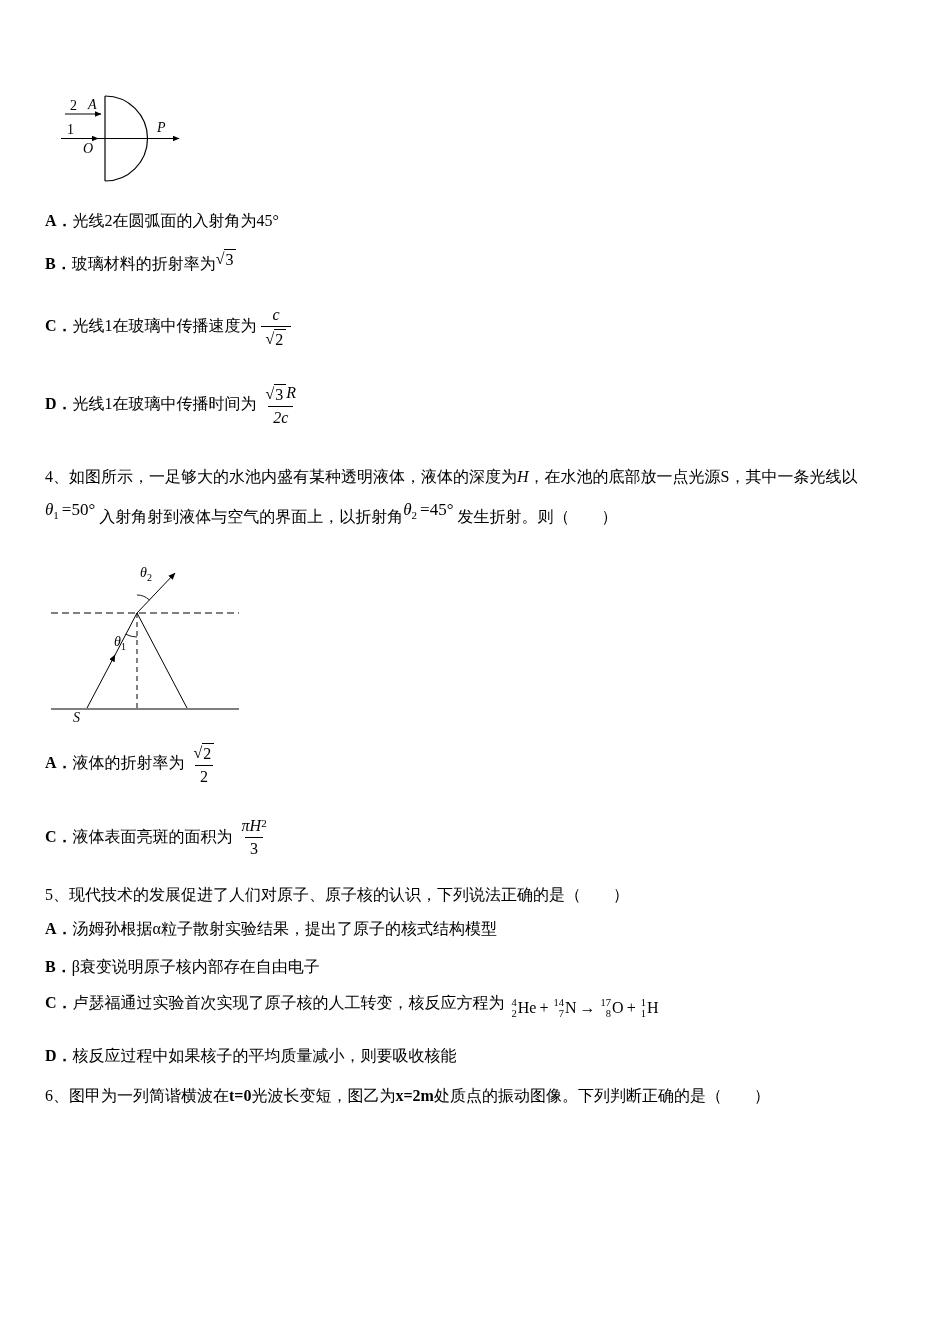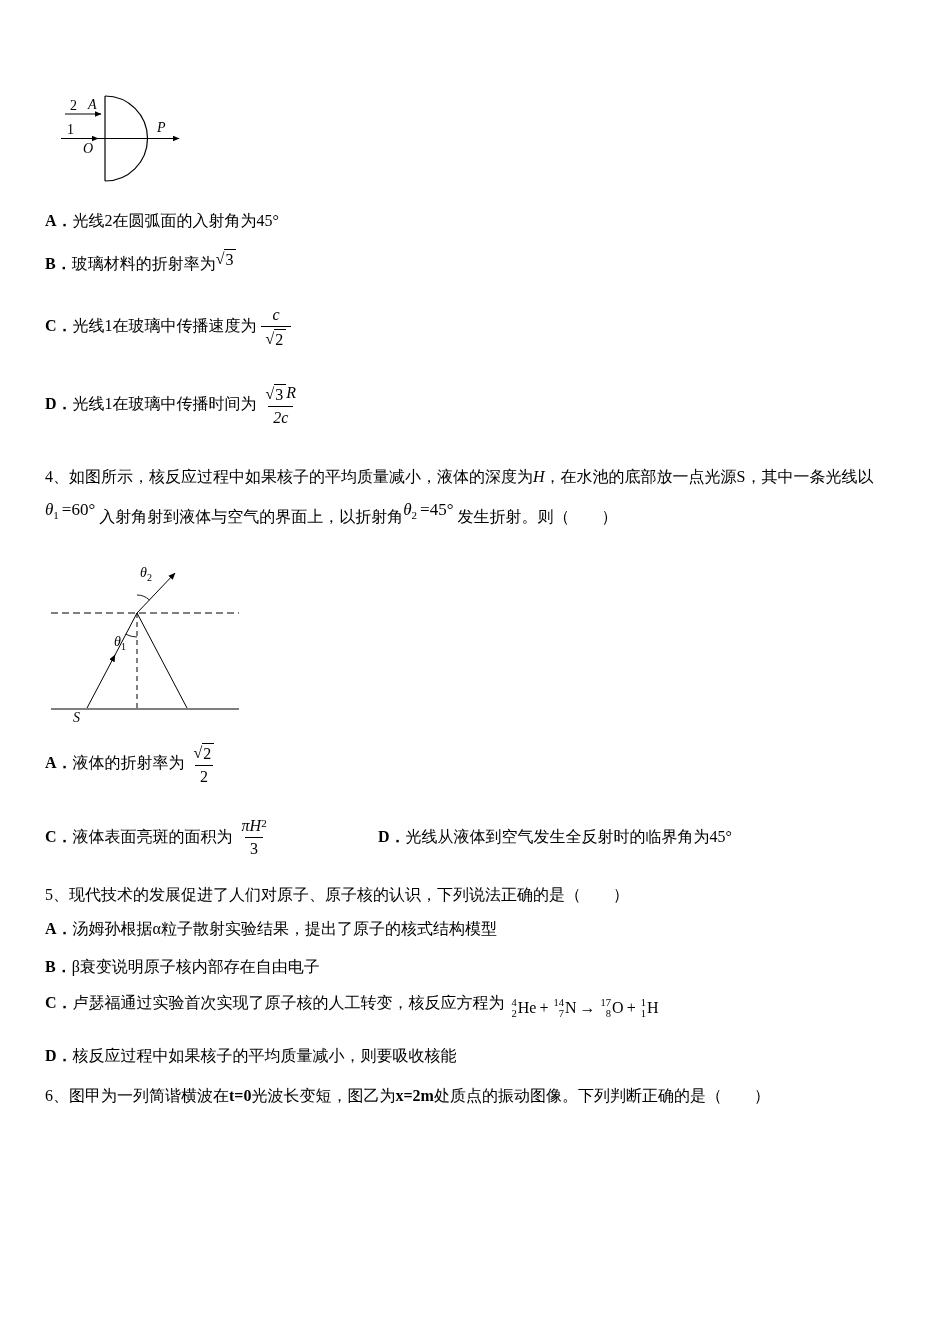--- a/index.html
+++ b/index.html
@@ -94,23 +94,23 @@
           <span class="rsign">√</span>
           <span class="rbody">3</span>
         </span>
         <i>R</i>
       </span>
       <span class="fden">
         <i>2c</i>
       </span>
     </span></div>
 
-<div class="stem"><span>4、</span><span>如图所示，核反应过程中如果核子的平均质量减小，液体的深度为</span><i>H</i><span>，在水池的底部放一点光源S，其中一条光线以</span></div>
+<div class="stem"><span>4、</span><span>如图所示，一足够大的水池内盛有某种透明液体，液体的深度为</span><i>H</i><span>，在水池的底部放一点光源S，其中一条光线以</span></div>
 
-<div class="stem" style="margin-bottom:34px"><span class="eqinline"><i>θ</i><sub>1</sub><span class="eqval">=60°</span></span> <span>入射角射到液体与空气的界面上，以折射角</span><span class="eqinline"><i>θ</i><sub>2</sub><span class="eqval">=45°</span></span> <span>发生折射。则（　　）</span></div>
+<div class="stem" style="margin-bottom:34px"><span class="eqinline"><i>θ</i><sub>1</sub><span class="eqval">=50°</span></span> <span>入射角射到液体与空气的界面上，以折射角</span><span class="eqinline"><i>θ</i><sub>2</sub><span class="eqval">=45°</span></span> <span>发生折射。则（　　）</span></div>
 
 <div class="fig fig-refr">
   <svg width="200" height="170" viewBox="0 0 200 170">
     <defs>
       <marker id="arr2" viewBox="0 0 8 8" markerWidth="8" markerHeight="8" refX="6.5" refY="3" orient="auto" markerUnits="userSpaceOnUse">
         <path d="M0,0 L7,3 L0,6 Z" fill="#000"></path>
       </marker>
     </defs>
     <line x1="4" y1="50" x2="192" y2="50" stroke="#000" stroke-width="1" stroke-dasharray="7 4"></line>
     <line x1="90" y1="50" x2="90" y2="146" stroke="#000" stroke-width="1" stroke-dasharray="5 4"></line>
@@ -140,21 +140,20 @@
 </div>
 
 <div class="optrow" style="margin-bottom:24px">
   <div class="optcol1"><b>C．</b><span>液体表面亮斑的面积为</span><span class="frac">
         <span class="fnum">
           <i>πH</i>
           <sup>2</sup>
         </span>
         <span class="fden">3</span>
       </span></div>
-  <div class="optcol2"><b>D．</b><span>光线从液体到空气发生全反射时的临界角为45°</span></div>
 </div>
 
 <div class="stem" style="margin-bottom:10px"><span>5、</span><span>现代技术的发展促进了人们对原子、原子核的认识，下列说法正确的是（　　）</span></div>
 
 <div class="opt" style="margin-bottom:14px"><b>A．</b><span>汤姆孙根据α粒子散射实验结果，提出了原子的核式结构模型</span></div>
 
 <div class="opt" style="margin-bottom:12px"><b>B．</b><span>β衰变说明原子核内部存在自由电子</span></div>
 
 <div class="opt" style="margin-bottom:24px"><b>C．</b><span>卢瑟福通过实验首次实现了原子核的人工转变，核反应方程为</span><span class="nuceq">
       <span class="nuclide">

